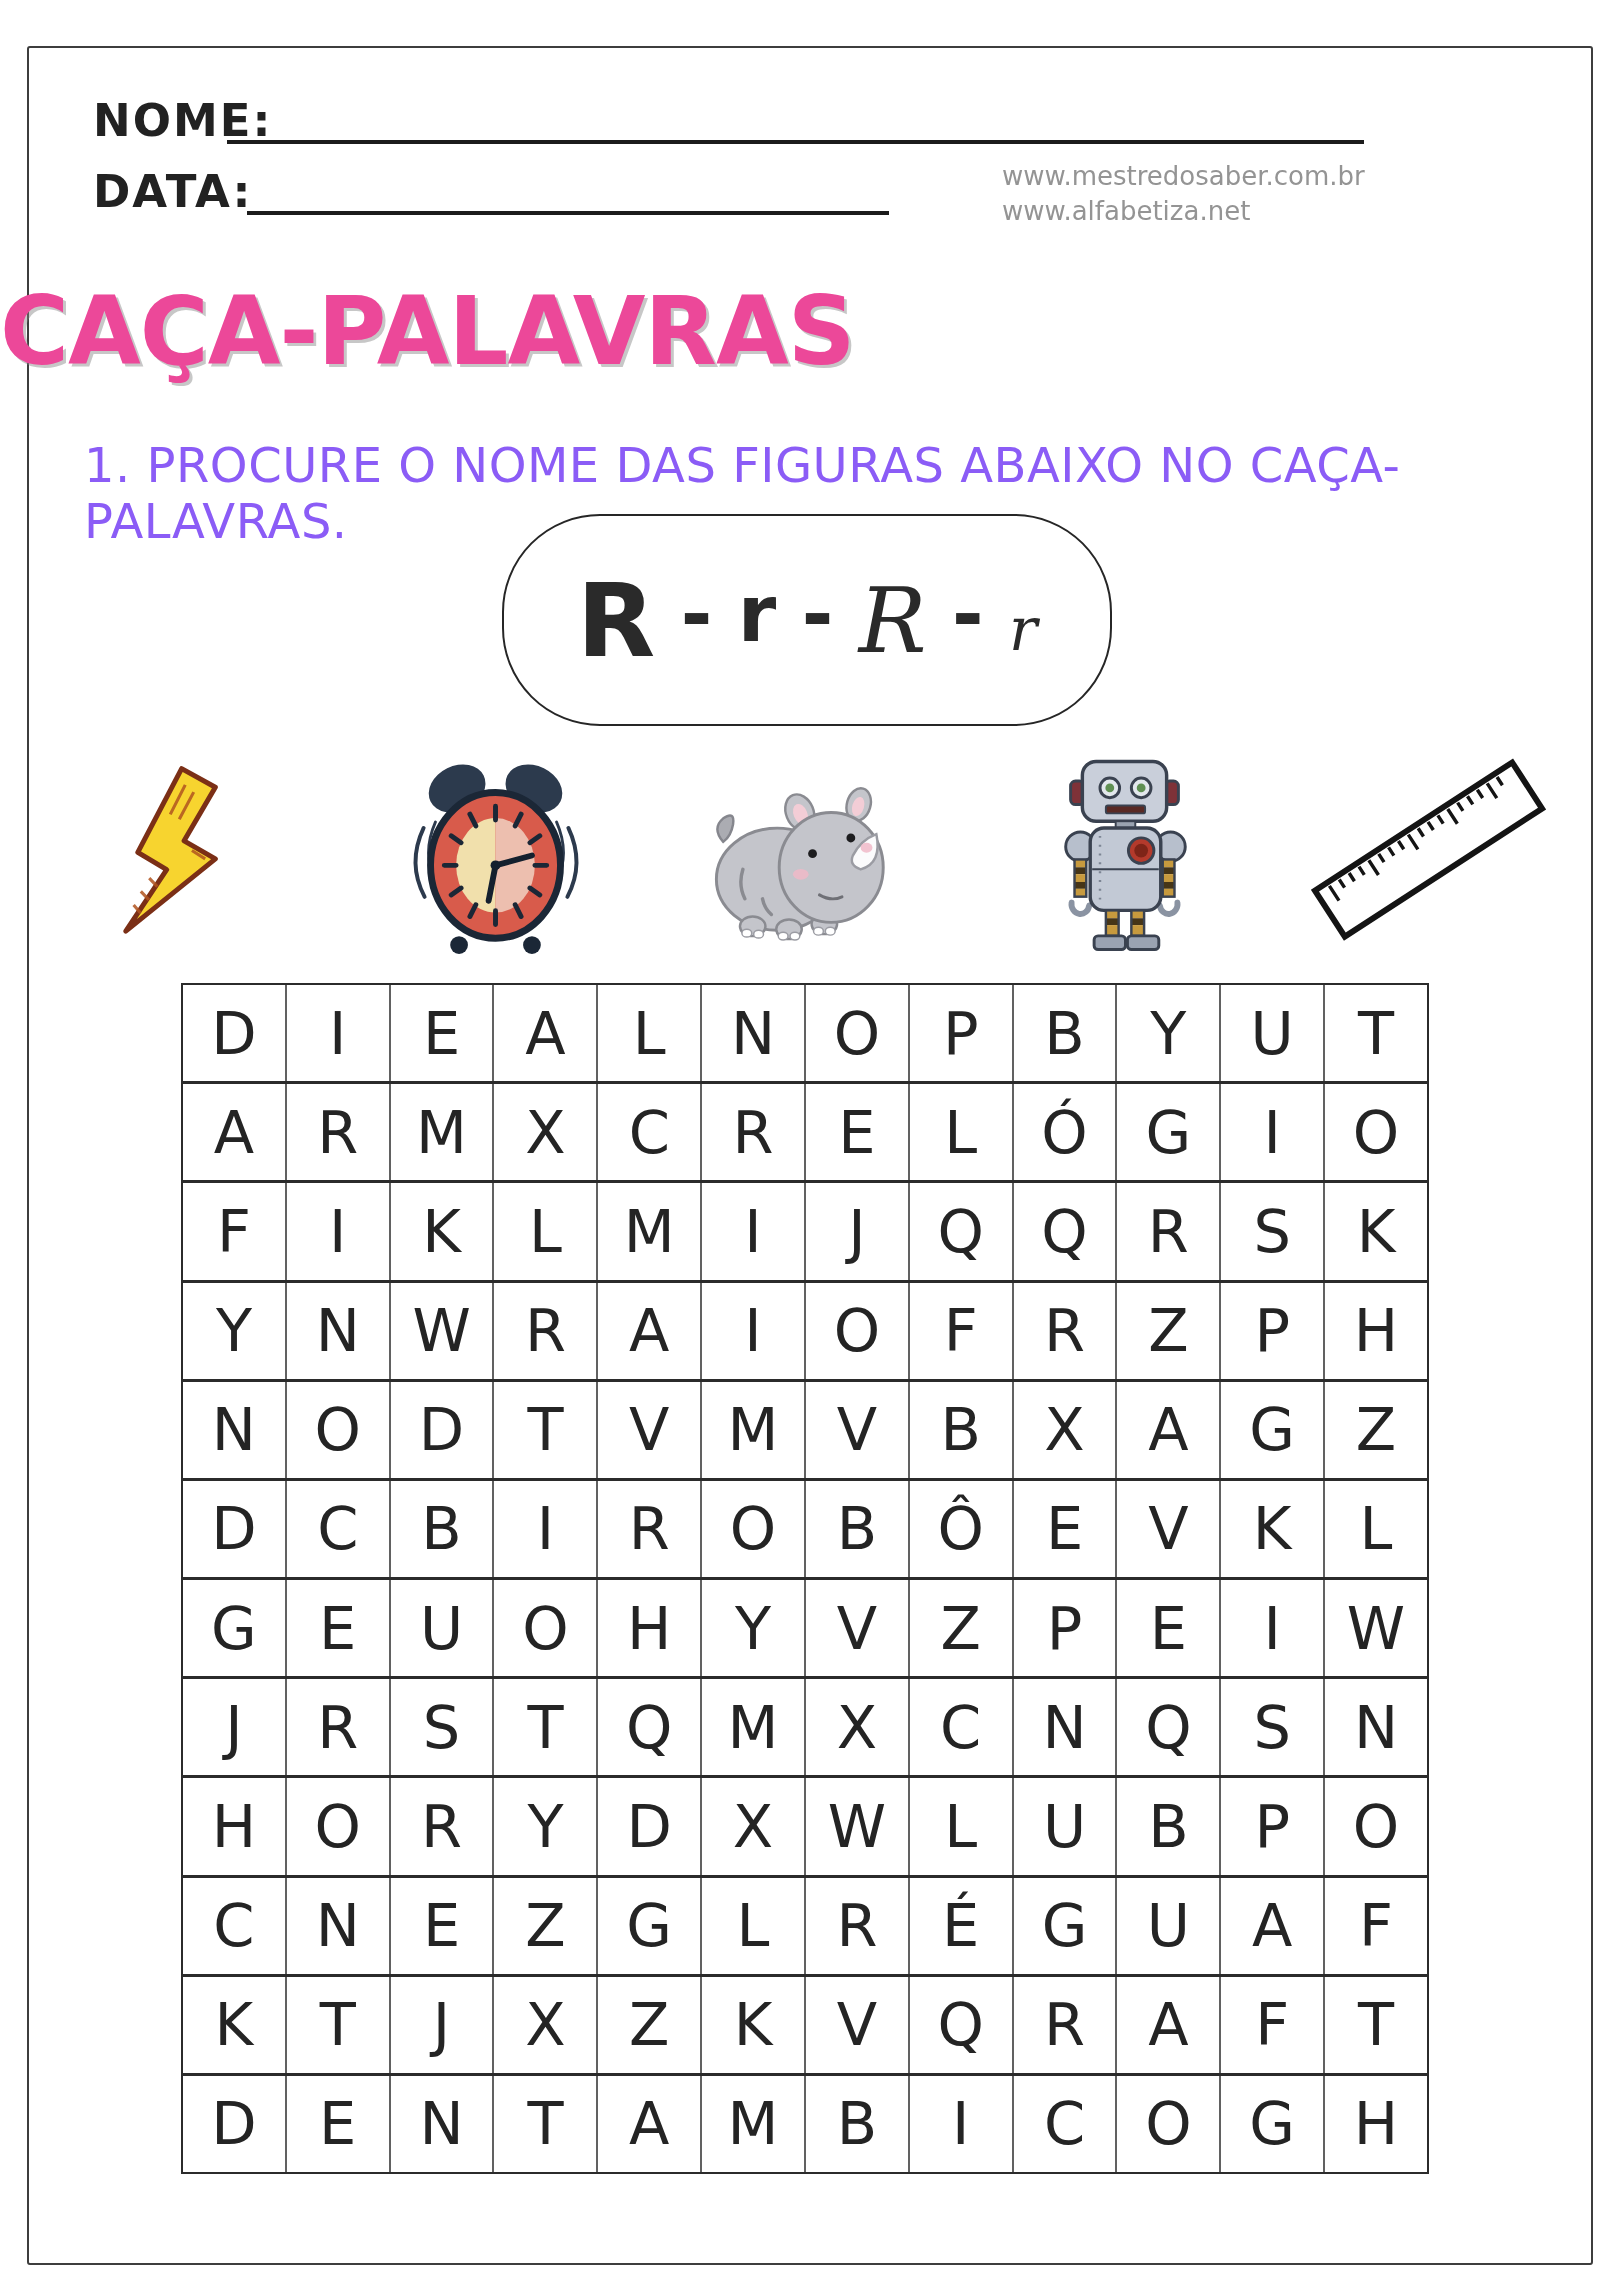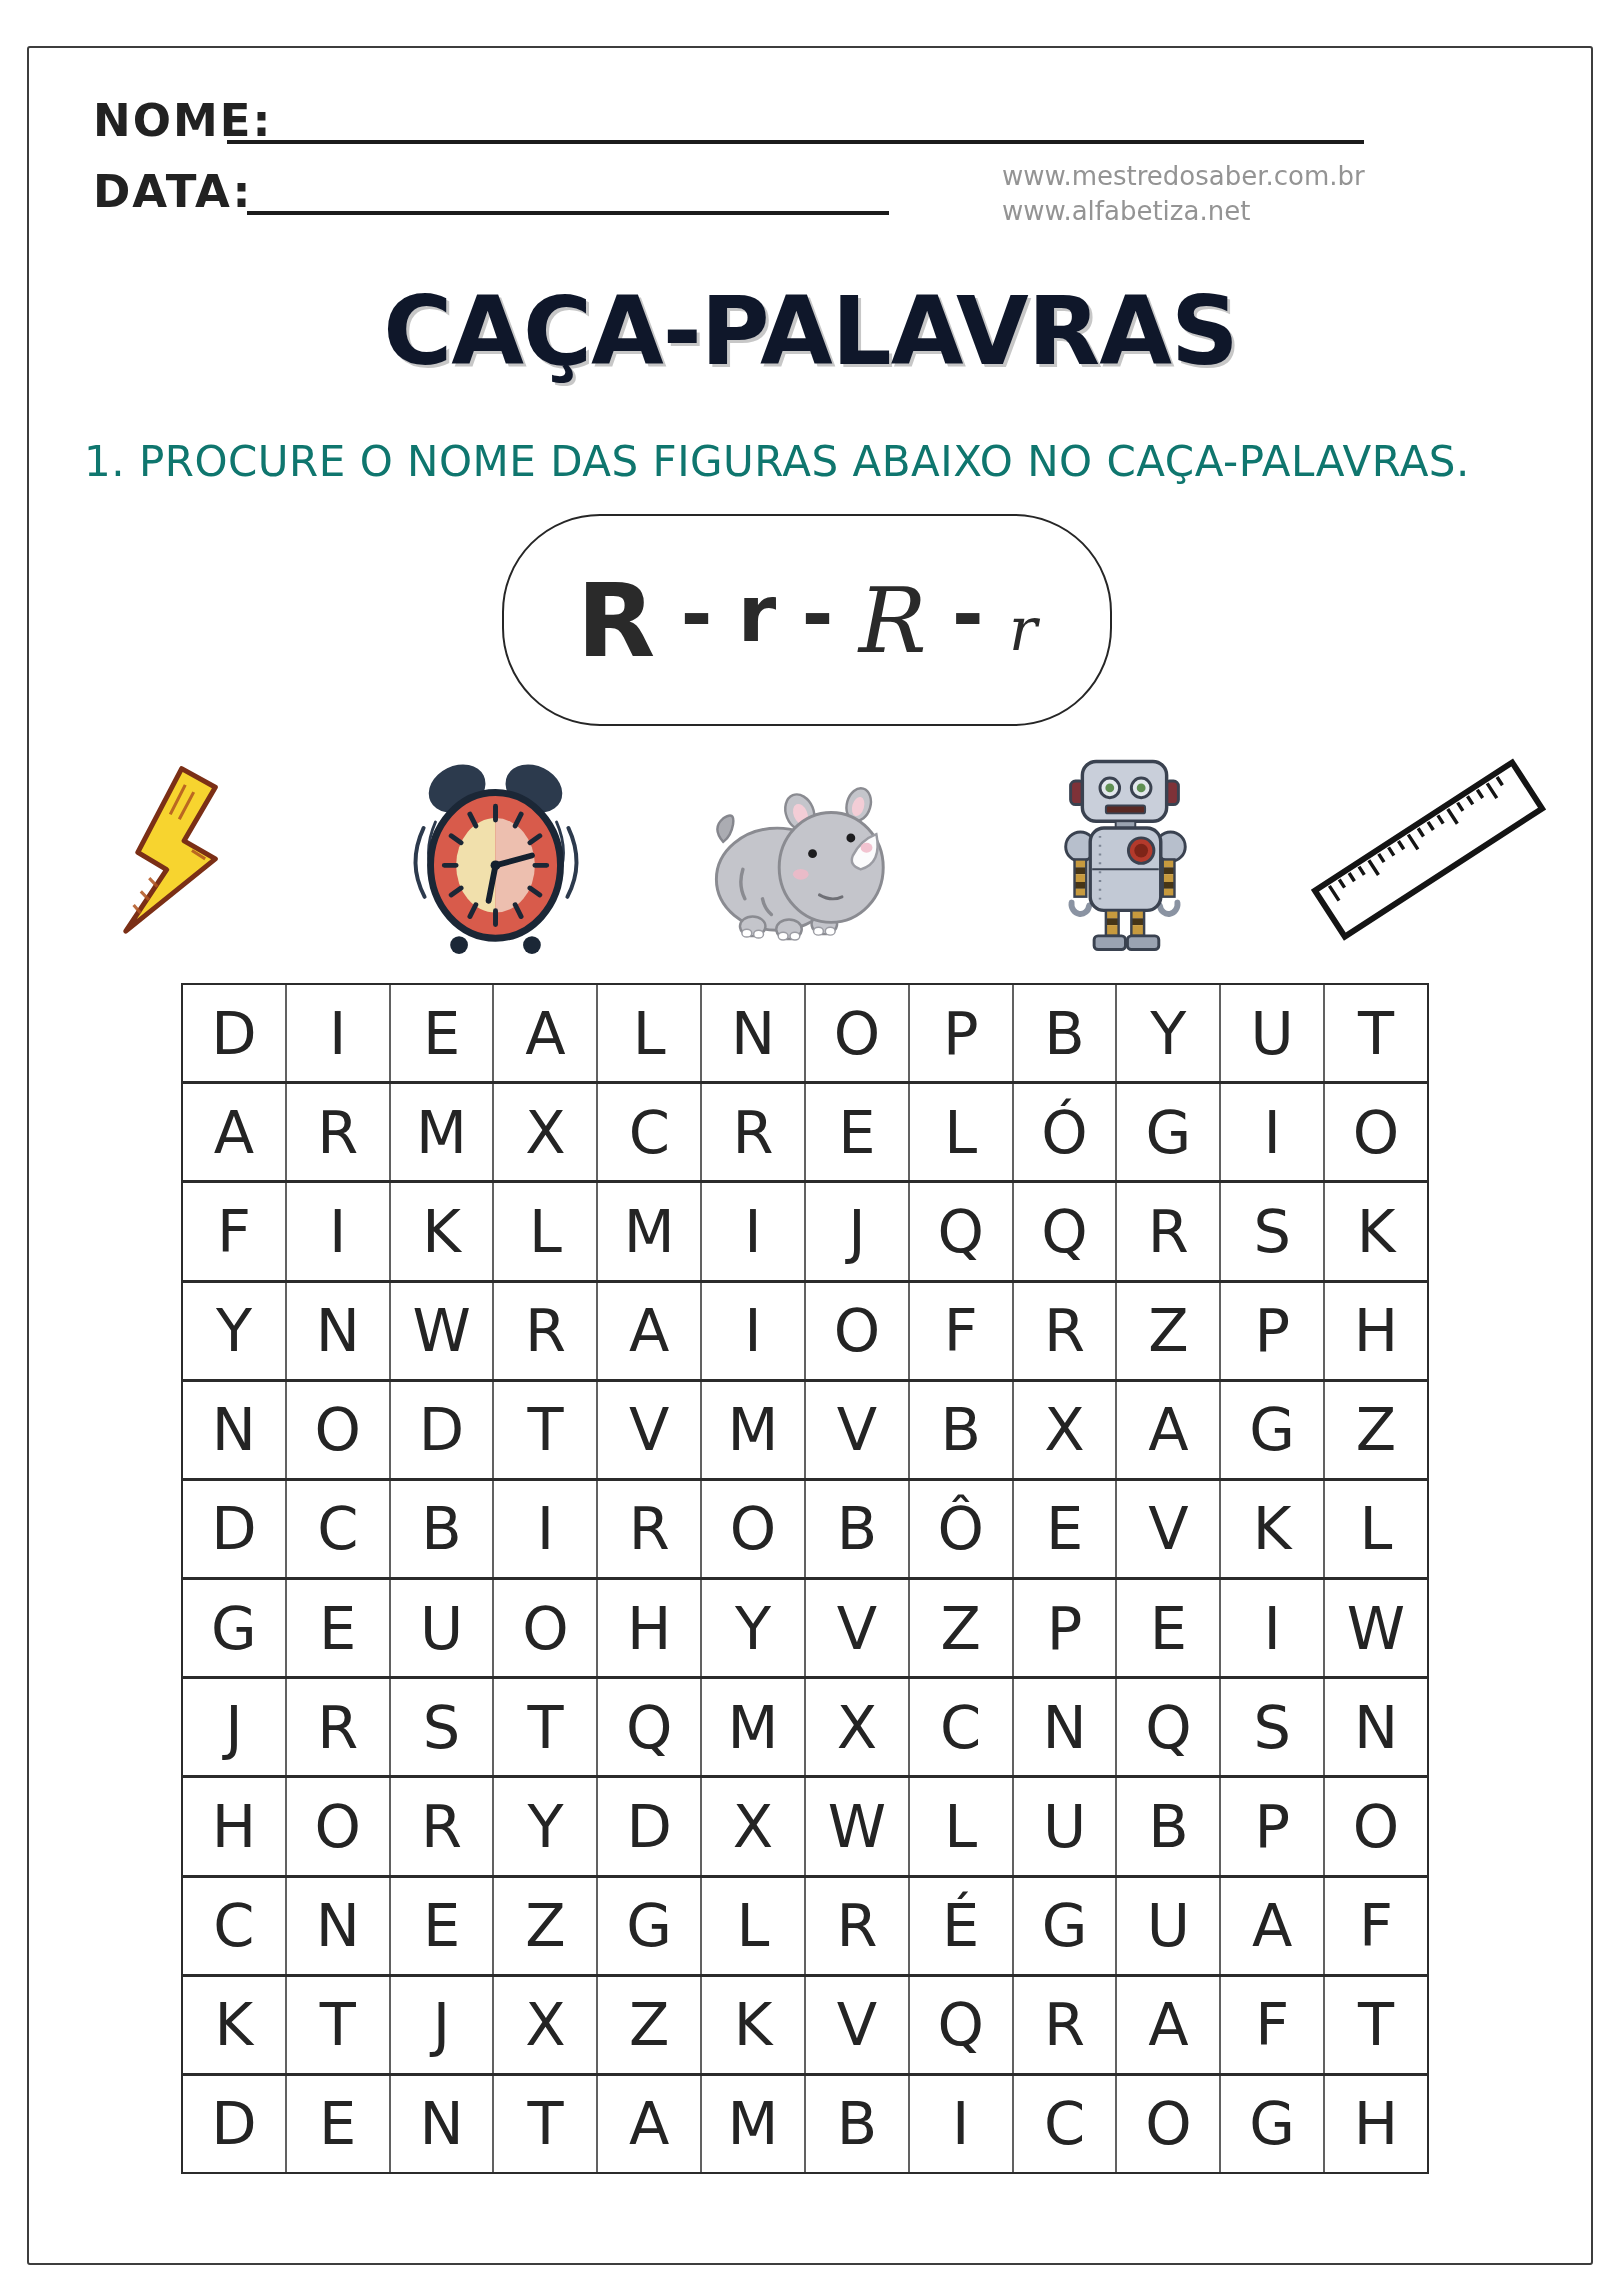--- a/index.html
+++ b/index.html
@@ -15,25 +15,25 @@
   
   .field-label { position:absolute; font-size:45px; font-weight:700; letter-spacing:2px; color:#222; }
   .name-label { left:93px; top:94px; }
   .date-label { left:93px; top:165px; }
   .fill-line { position:absolute; border-bottom:4.9px solid #1c1c1c; height:0; }
   .name-line { left:227px; top:140px; width:1137px; }
   .date-line { left:247px; top:211px; width:642px; }
   .websites { position:absolute; left:1002px; top:159px; font-size:26px; color:#949494; line-height:1.35; }
   
   .title {
-    position:absolute; left:0; right:0; top:277px; text-align:center;
-    font-size:94px; font-weight:700; letter-spacing:-1px; color:#0f172a;
+    position:absolute; left:0; right:0; top:277px; text-align:left;
+    font-size:94px; font-weight:700; letter-spacing:-1px; color:#ec4899;
     text-shadow:2.9px 2.9px 0 rgba(130,130,130,0.45);
   }
-  .instruction { position:absolute; left:84px; top:437px; width:1470px; font-size:42px; color:#0f766e; letter-spacing:0.5px; }
+  .instruction { position:absolute; left:84px; top:437px; width:1470px; font-size:48px; color:#8b5cf6; letter-spacing:0.5px; }
   
   .letter-box {
     position:absolute; left:502px; top:514px; width:610px; height:212px;
     border:2.9px solid #262626; border-radius:98px; background:#fff;
     display:flex; align-items:center; justify-content:center; gap:25.5px;
   }
   .lf-print-upper { font-size:102px; font-weight:600; color:#2a2a2a; }
   .lf-print-lower { font-size:78px; font-weight:600; color:#2a2a2a; position:relative; top:-5.9px;}
   .lf-cursive-upper { font-family:"DejaVu Serif", serif; font-style:italic; font-size:90px; color:#2a2a2a; }
   .lf-cursive-lower { font-family:"DejaVu Serif", serif; font-style:italic; font-size:59px; color:#2a2a2a; position:relative; top:9.8px;}

